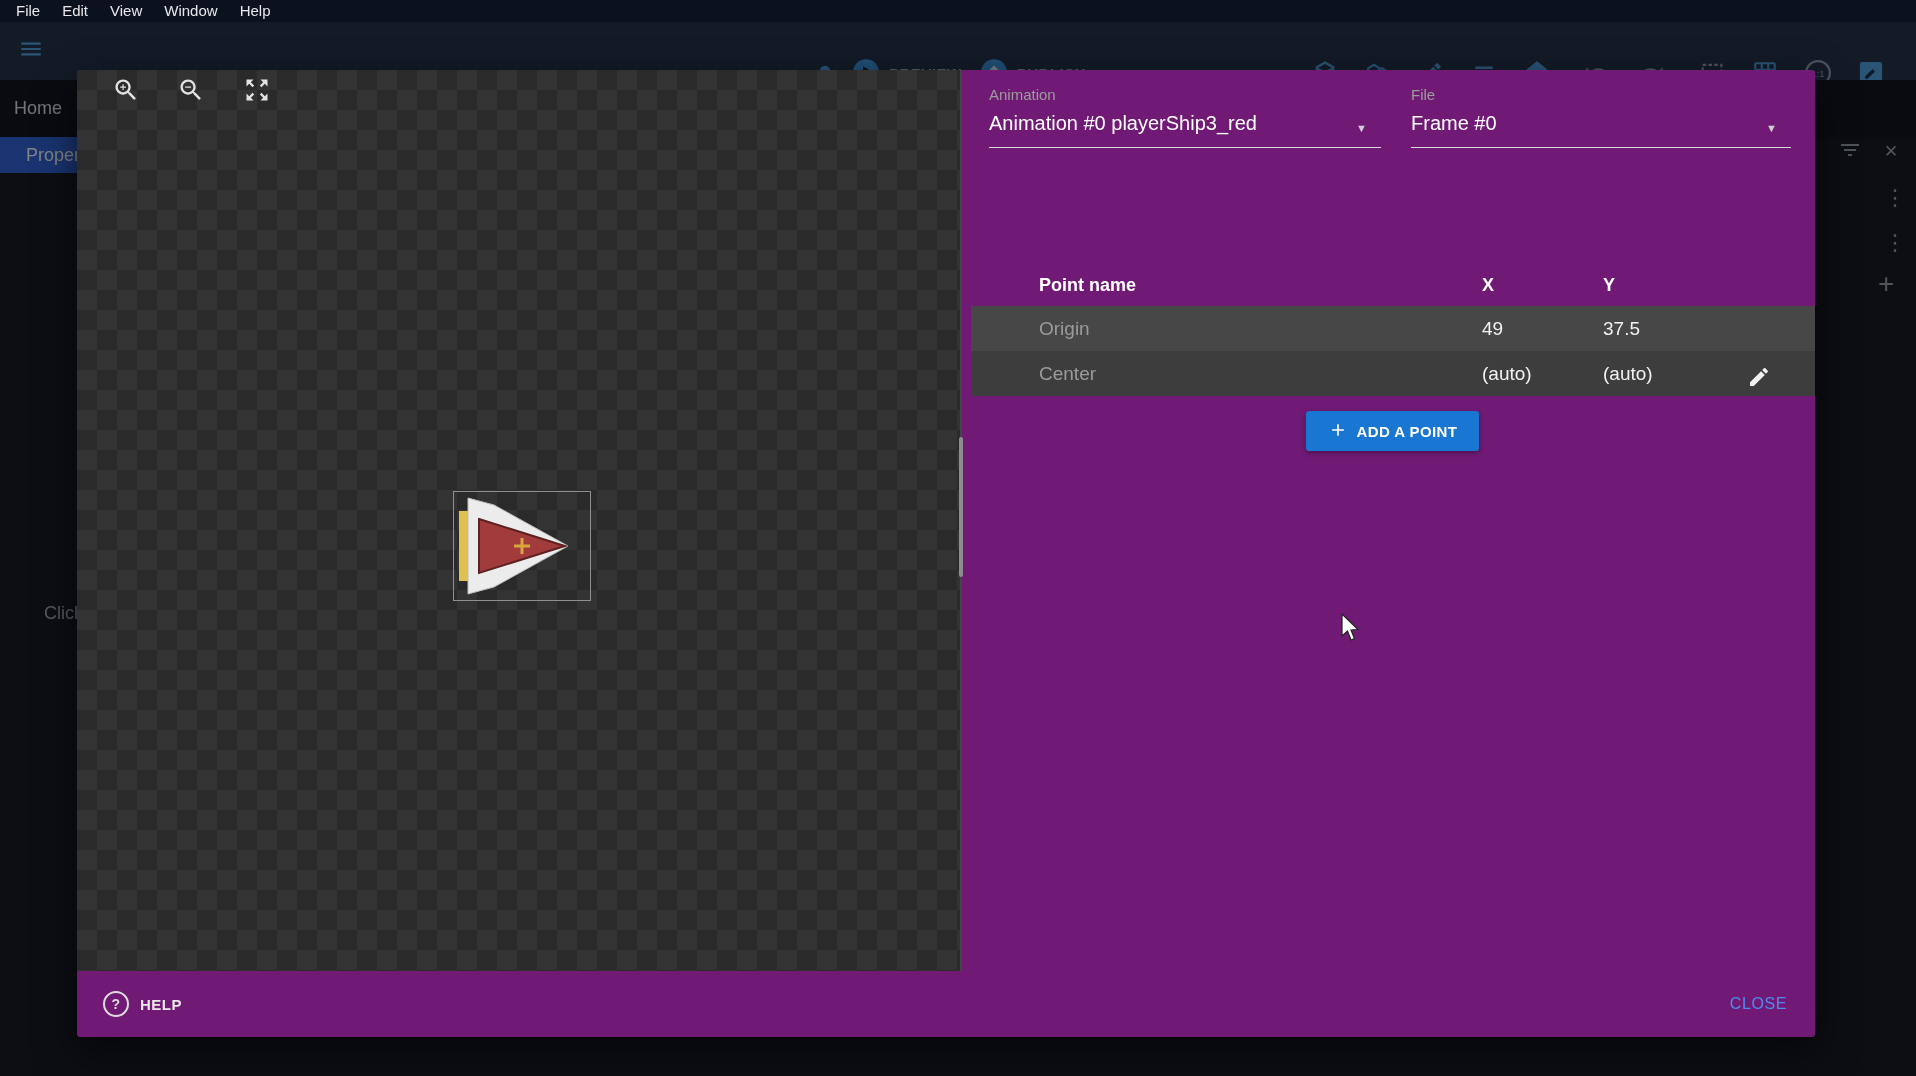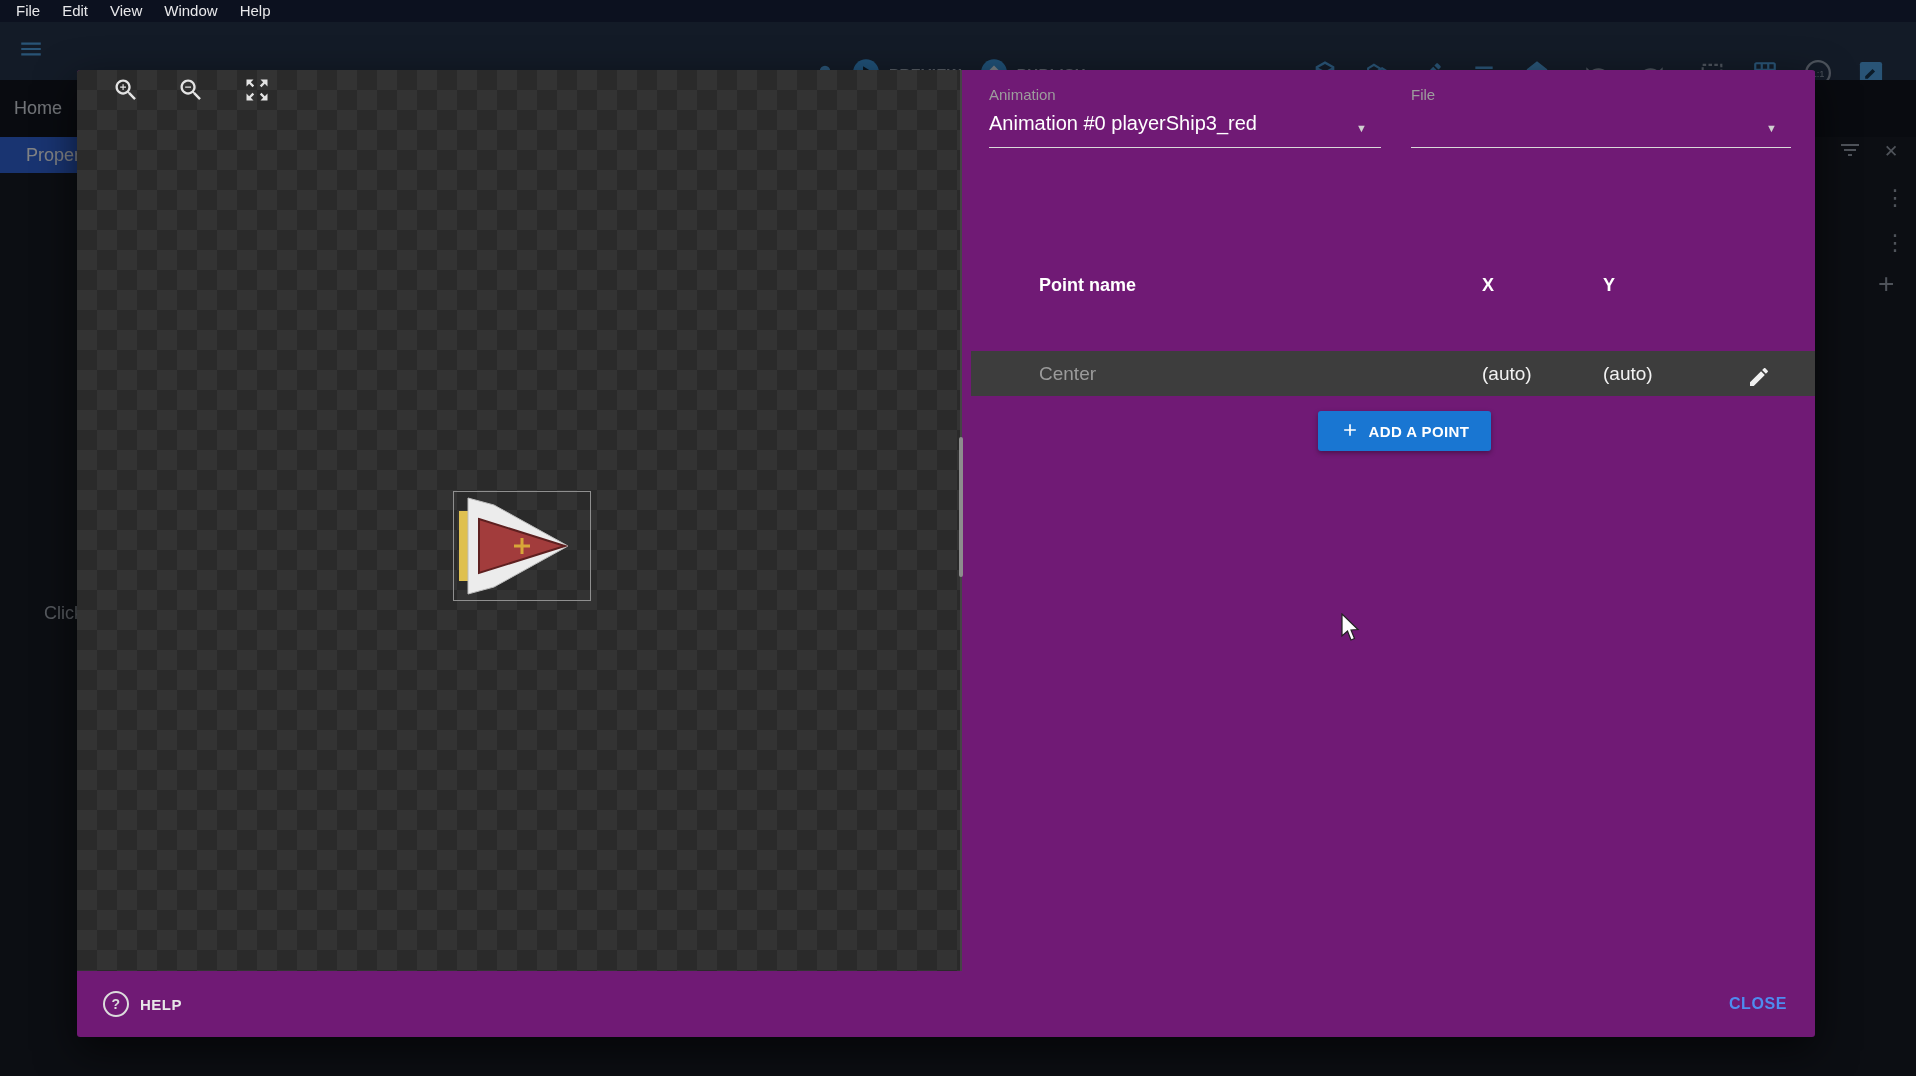--- a/index.html
+++ b/index.html
@@ -82,30 +82,30 @@
   .col-name{left:68px;} .col-x{left:511px;} .col-y{left:632px;}
   .cell-name{left:68px;color:#9b9b9b;}
   .cell-x{left:511px;color:#f2f2f2;}
   .cell-y{left:632px;color:#f2f2f2;}
   .row-edit{position:absolute;left:774px;top:9px;width:28px;height:28px;border:none;background:transparent;
             display:flex;align-items:center;justify-content:center;cursor:pointer;padding:0;}
 
   .add-point-btn{position:absolute;left:1229px;top:341px;width:173px;height:40px;background:#1976d2;border:none;
                  border-radius:3px;display:flex;align-items:center;justify-content:center;gap:9px;color:#fff;
                  font-size:15px;font-weight:bold;letter-spacing:.4px;cursor:pointer;
-                 font-family:"Liberation Sans","DejaVu Sans",sans-serif;box-shadow:0 2px 5px rgba(0,0,0,.35);margin-left:12px;}
+                 font-family:"Liberation Sans","DejaVu Sans",sans-serif;box-shadow:0 2px 5px rgba(0,0,0,.35);}
 
   
   .dialog-footer{position:absolute;left:0;top:901px;width:100%;height:66px;display:flex;align-items:center;
                  justify-content:space-between;padding:0 22px 0 26px;box-sizing:border-box;}
   .help-btn{display:flex;align-items:center;gap:11px;color:#e8e8e8;font-size:15px;font-weight:bold;
             letter-spacing:.5px;cursor:pointer;}
   .help-circle{width:22px;height:22px;border:2px solid #dcdcdc;border-radius:50%;display:flex;align-items:center;
                justify-content:center;font-size:14px;font-weight:bold;color:#dcdcdc;}
-  .close-btn{background:transparent;border:none;color:#4e8cf0;font-size:16px;font-weight:bold;letter-spacing:.6px;
+  .close-btn{background:transparent;border:none;color:#4e8cf0;font-size:16px;font-weight:normal;letter-spacing:.6px;
              cursor:pointer;font-family:"Liberation Sans","DejaVu Sans",sans-serif;}
 
   .cursor{position:absolute;left:1339px;top:613px;z-index:40;pointer-events:none;}
 </style>
 </head>
 <body>
 
 <div class="app">
 
   <div class="menubar">
@@ -274,28 +274,34 @@
     <div class="divider"></div>
     <div class="scroll-thumb"></div>
 
     <div class="field animation-field">
       <div class="field-label">Animation</div>
       <div class="field-value">Animation #0 playerShip3_red</div>
       <span class="field-arrow">▼</span>
     </div>
     <div class="field frame-field">
       <div class="field-label">File</div>
+      <div class="field-value">Frame #0</div>
       <span class="field-arrow">▼</span>
     </div>
 
 
     <div class="table-header">
       <span class="col-name">Point name</span>
       <span class="col-x">X</span>
       <span class="col-y">Y</span>
+    </div>
+    <div class="point-row row-origin">
+      <span class="cell-name">Origin</span>
+      <span class="cell-x">49</span>
+      <span class="cell-y">37.5</span>
     </div>
     <div class="point-row row-center">
       <span class="cell-name">Center</span>
       <span class="cell-x">(auto)</span>
       <span class="cell-y">(auto)</span>
       <button class="row-edit">
         <span>
           <svg width="24" height="24" viewBox="0 0 24 24" fill="#f0f0f0">
               <path d="M3 17.25V21h3.75L17.81 9.94l-3.75-3.75L3 17.25zM20.71 7.04c.39-.39.39-1.02 0-1.41l-2.34-2.34c-.39-.39-1.02-.39-1.41 0l-1.83 1.83 3.75 3.75 1.83-1.83z"></path>
             </svg>

